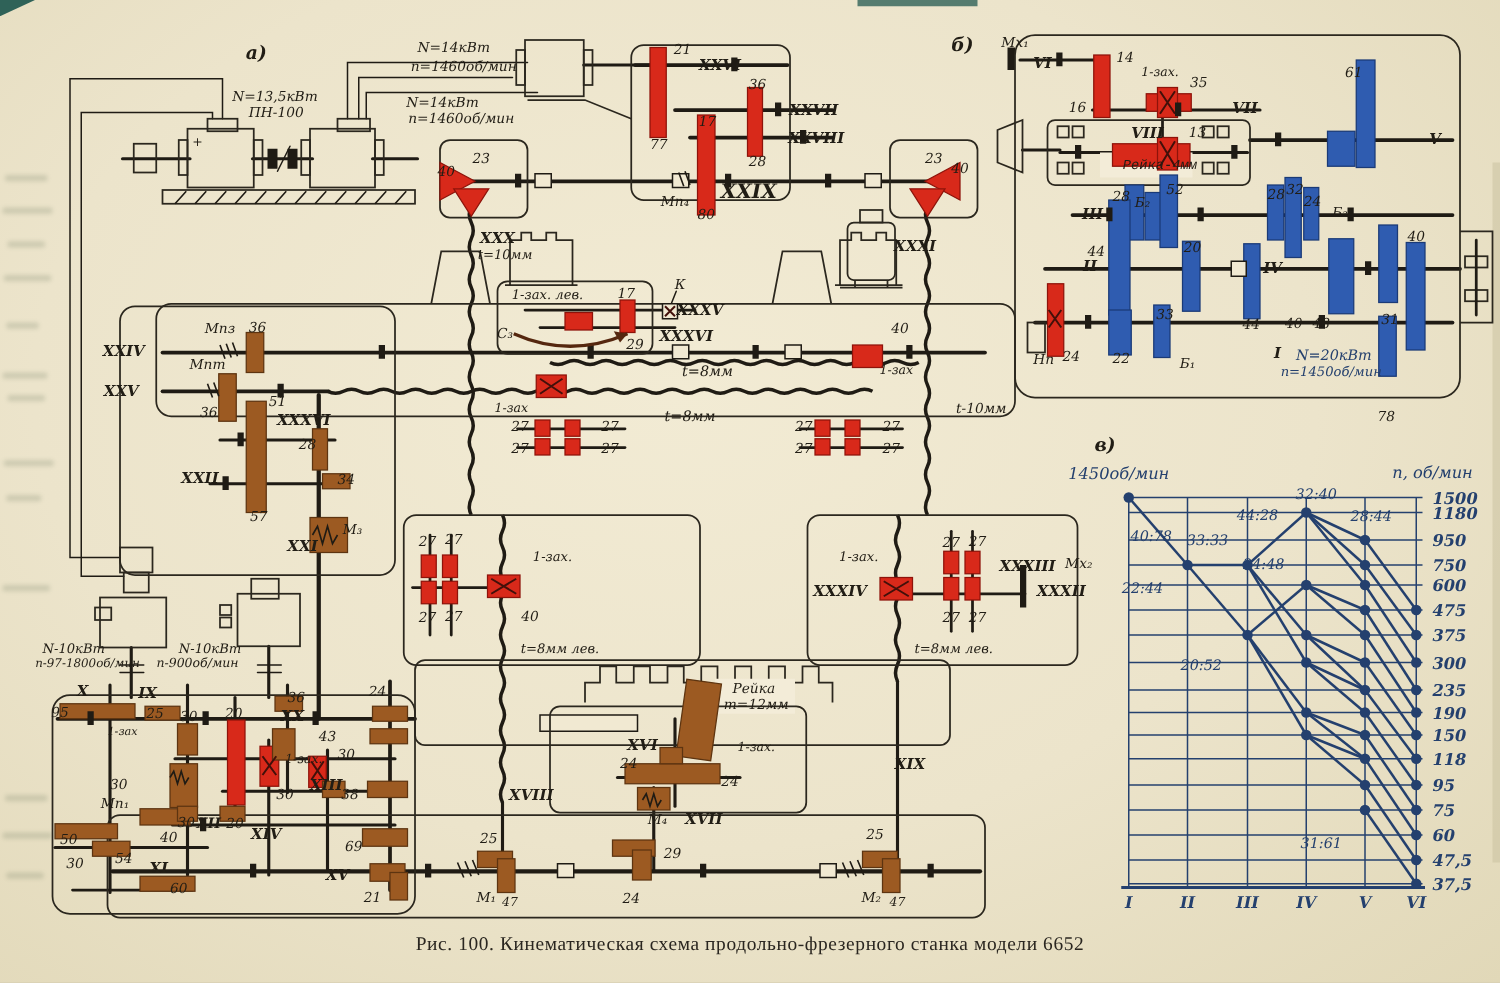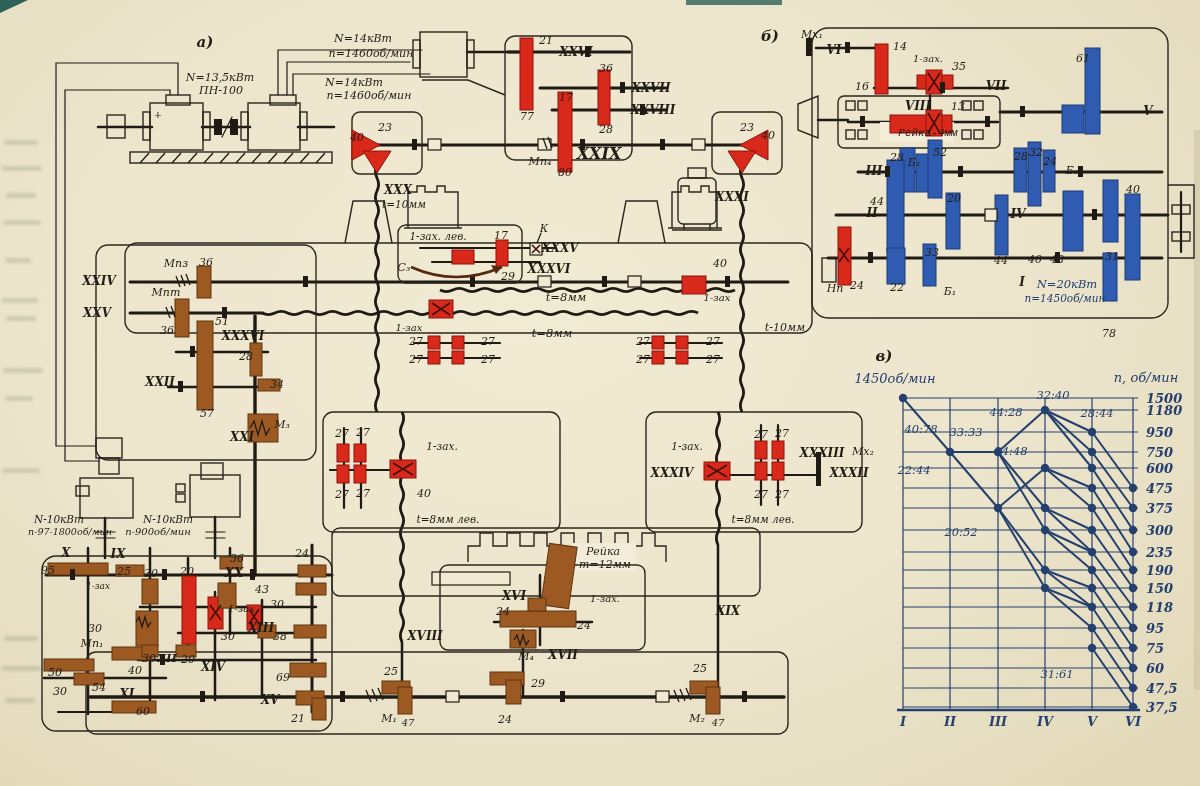--- a/index.html
+++ b/index.html
@@ -677,13 +677,14 @@
       <div class="lbl" style="left: 950px; top: 291px;">Б₁</div>
       <div class="lbl r" style="left: 1022px; top: 282px; font-size: 12px;">I</div>
       <div class="lbl b" style="left: 1067px; top: 284px; font-size: 11.5px;">N=20кВт</div>
       <div class="lbl b" style="left: 1065px; top: 298px; font-size: 10.5px;">п=1450об/мин</div>
       <div class="lbl" style="left: 1109px; top: 301px; margin-top: 32px;">78</div>
       <div class="lbl" style="left: 835px; top: 288px;">Нп</div>
       <div class="lbl" style="left: 857px; top: 285px;">24</div>
       <div class="lbl r" style="left: 884px; top: 356px; font-size: 15px;">в)</div>
     </div>
 
+  <div id="caption">Рис. 100. Кинематическая схема продольно-фрезерного станка модели 6652</div>
 </div>
 
 </body></html>

